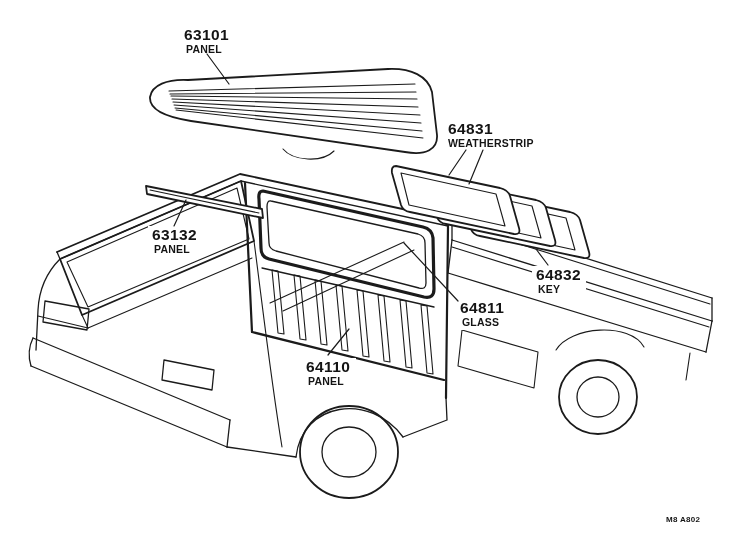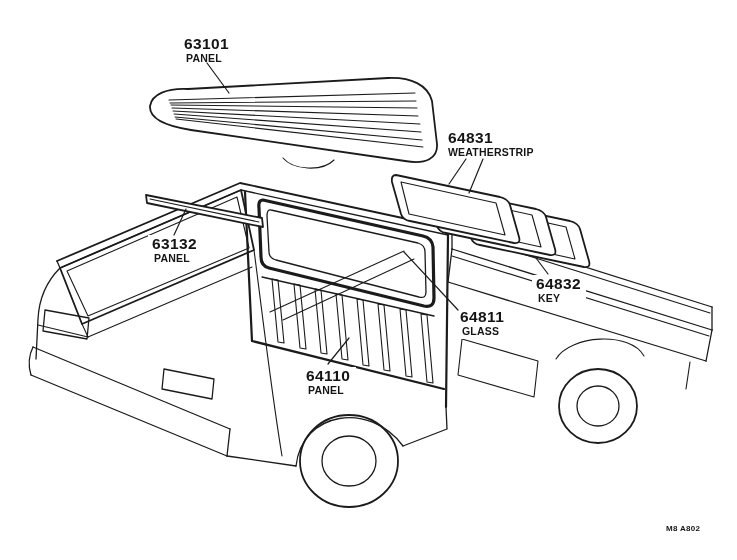--- a/index.html
+++ b/index.html
@@ -6,21 +6,20 @@
     margin: 0;
     padding: 0;
     background: #ffffff;
   }
   .stage {
     position: relative;
     width: 737px;
     height: 544px;
     background: #ffffff;
     overflow: hidden;
-    margin-top: 9px;
   }
   svg {
     display: block;
   }
   .ln {
     stroke: #1b1b1b;
     fill: none;
     stroke-width: 1.3;
     stroke-linecap: round;
     stroke-linejoin: round;

